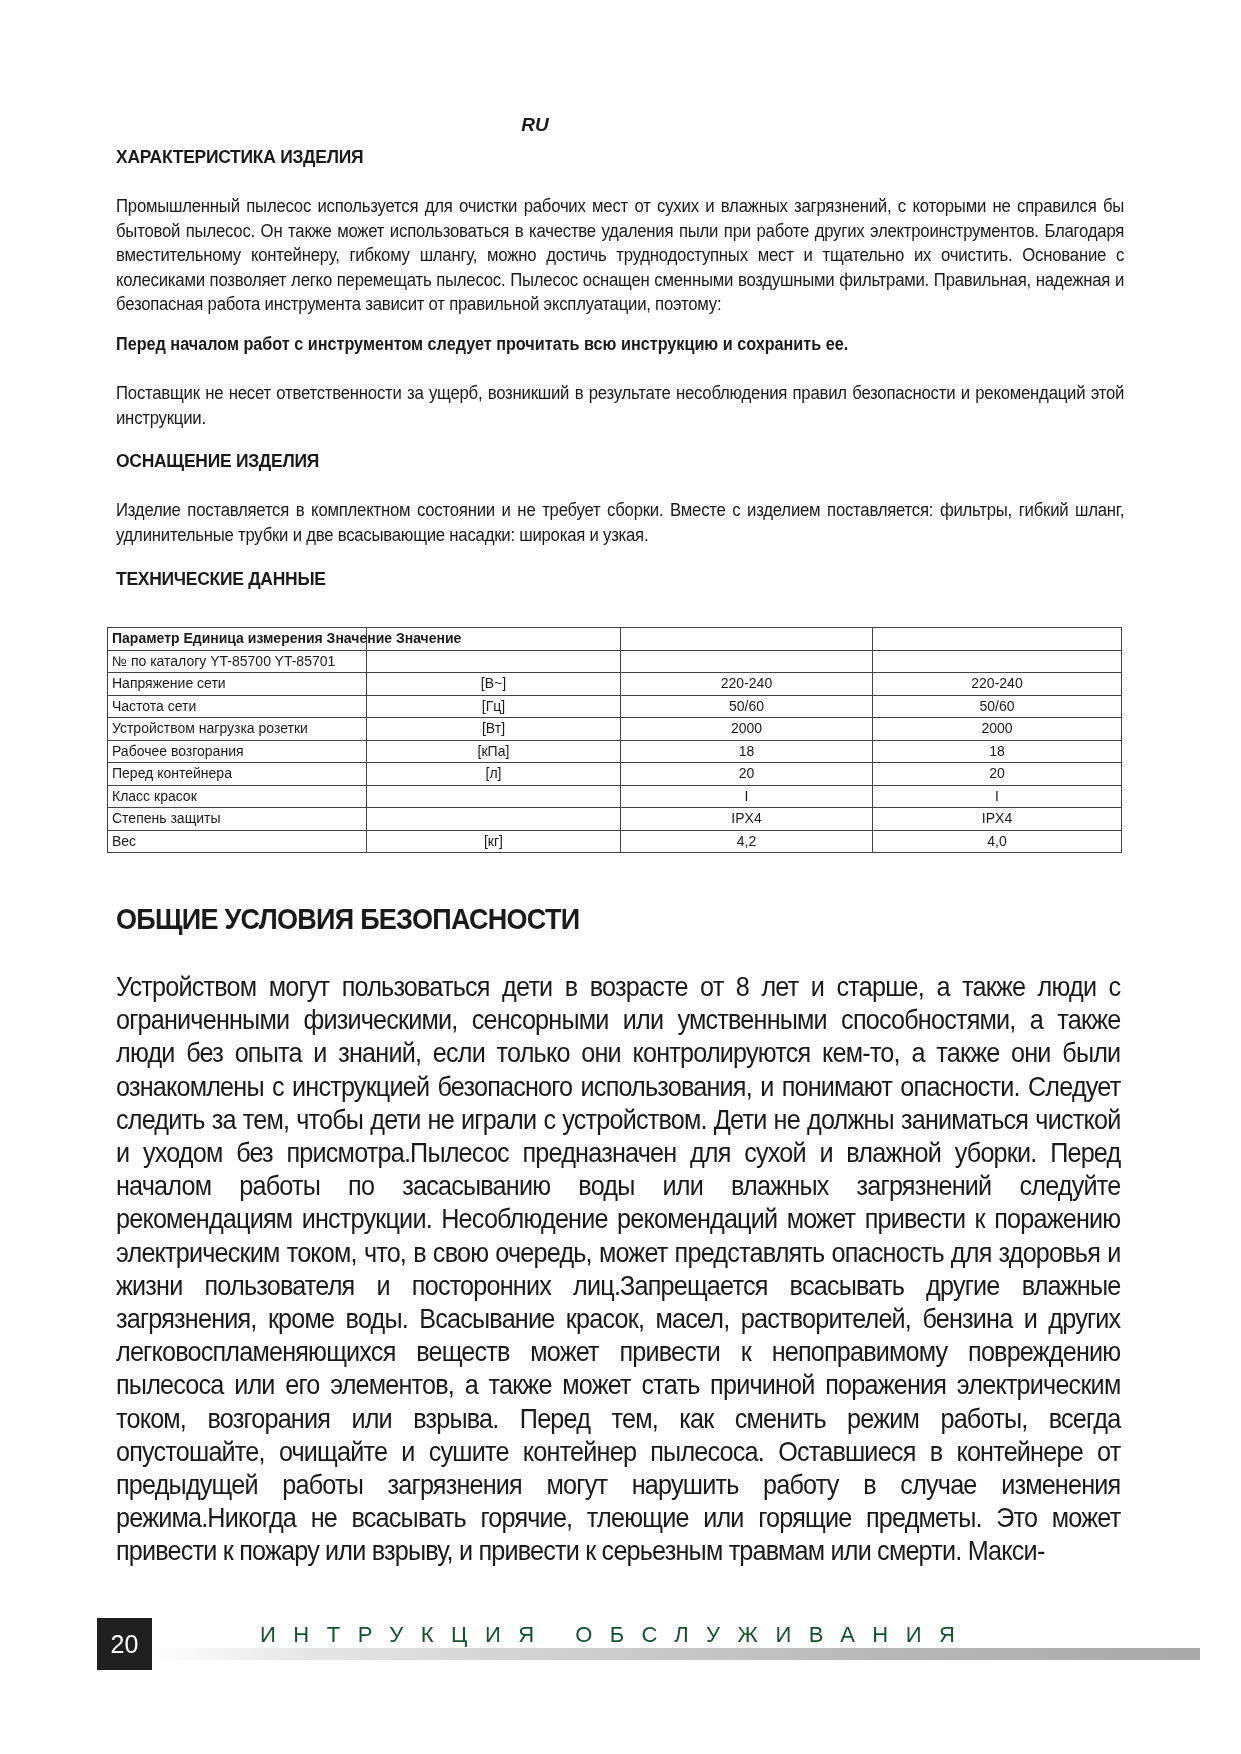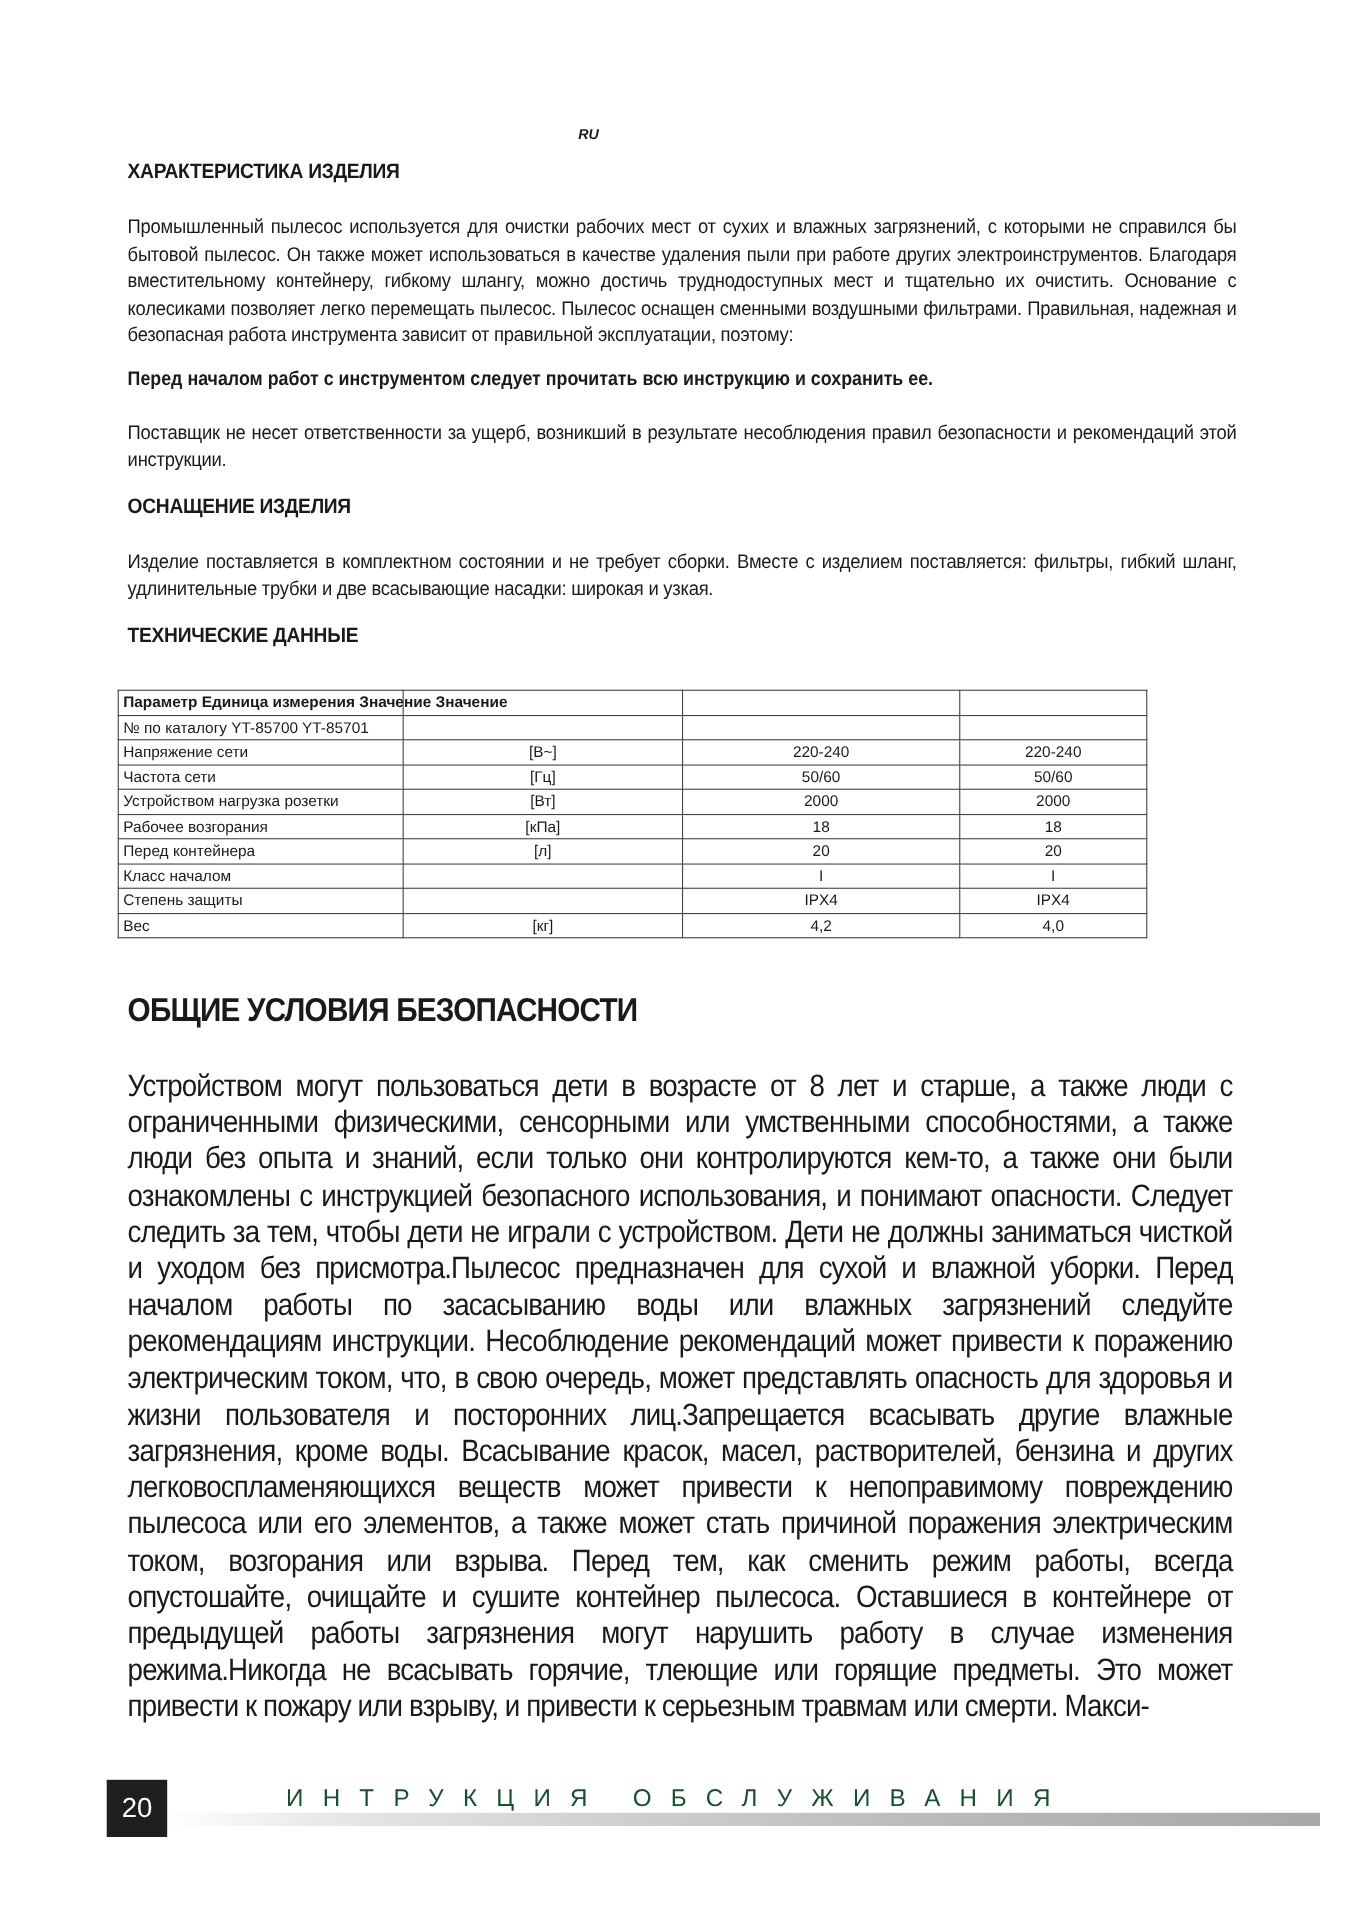--- a/index.html
+++ b/index.html
@@ -1,24 +1,24 @@
 <!DOCTYPE html>
 <html><head>
 <meta charset="utf-8">
 <style>
   html, body { margin: 0; padding: 0; background: #ffffff; }
   body { width: 1241px; height: 1754px; position: relative; overflow: hidden;
          font-family: "Liberation Sans", sans-serif; color: #1a1a1a; }
   .abs { position: absolute; }
-  .lang { left: 0; width: 1070px; top: 114px; text-align: center; font-size: 13px; font-weight: bold; font-style: italic; }
+  .lang { left: 0; width: 1070px; top: 114px; text-align: center; font-size: 19px; font-weight: bold; font-style: italic; }
   .h2 { left: 116px; font-size: 19px; font-weight: bold; letter-spacing: -0.3px; transform: scaleX(0.92); transform-origin: left; white-space: nowrap; }
   .p { left: 116px; width: 1008px; font-size: 18px; line-height: 24.5px; text-align: justify; letter-spacing: -0.25px; }
   .p.cond { transform: scaleX(0.93); transform-origin: left; width: 1084px; }
   .bold-note { left: 116px; font-size: 18px; font-weight: bold; white-space: nowrap; transform: scaleX(0.9); transform-origin: left; }
-  table.spec { position: absolute; left: 107px; top: 627px; width: 936px; border-collapse: collapse; font-size: 14px; }
+  table.spec { position: absolute; left: 107px; top: 627px; width: 1015px; border-collapse: collapse; font-size: 14px; }
   table.spec td { border: 1.5px solid #444; height: 21.5px; padding: 0 4px; line-height: 21.5px; white-space: nowrap; overflow: visible; }
   table.spec td.c1 { width: 250px; }
   table.spec td.c2 { width: 245px; text-align: center; }
   table.spec td.c3 { width: 243px; text-align: center; }
   table.spec td.c4 { text-align: center; }
   table.spec tr.head td.c1 { font-weight: bold; position: relative; }
   .head-text { position: absolute; left: 4px; top: 0; white-space: nowrap; font-weight: bold; }
   .cat-text { white-space: nowrap; }
   .big-title { left: 116px; top: 902px; font-size: 30px; font-weight: bold; letter-spacing: -0.8px; transform: scaleX(0.9); transform-origin: left; white-space: nowrap; }
   .big-p { left: 116px; top: 970px; width: 1116px; font-size: 28px; line-height: 33.2px; text-align: justify; letter-spacing: -0.9px; transform: scaleX(0.9); transform-origin: left; }
@@ -86,21 +86,21 @@
         <td class="c3">18</td>
         <td class="c4">18</td>
       </tr>
       <tr>
         <td class="c1">Перед контейнера</td>
         <td class="c2">[л]</td>
         <td class="c3">20</td>
         <td class="c4">20</td>
       </tr>
       <tr>
-        <td class="c1">Класс началом</td>
+        <td class="c1">Класс красок</td>
         <td class="c2"></td>
         <td class="c3">I</td>
         <td class="c4">I</td>
       </tr>
       <tr>
         <td class="c1">Степень защиты</td>
         <td class="c2"></td>
         <td class="c3">IPX4</td>
         <td class="c4">IPX4</td>
       </tr>

